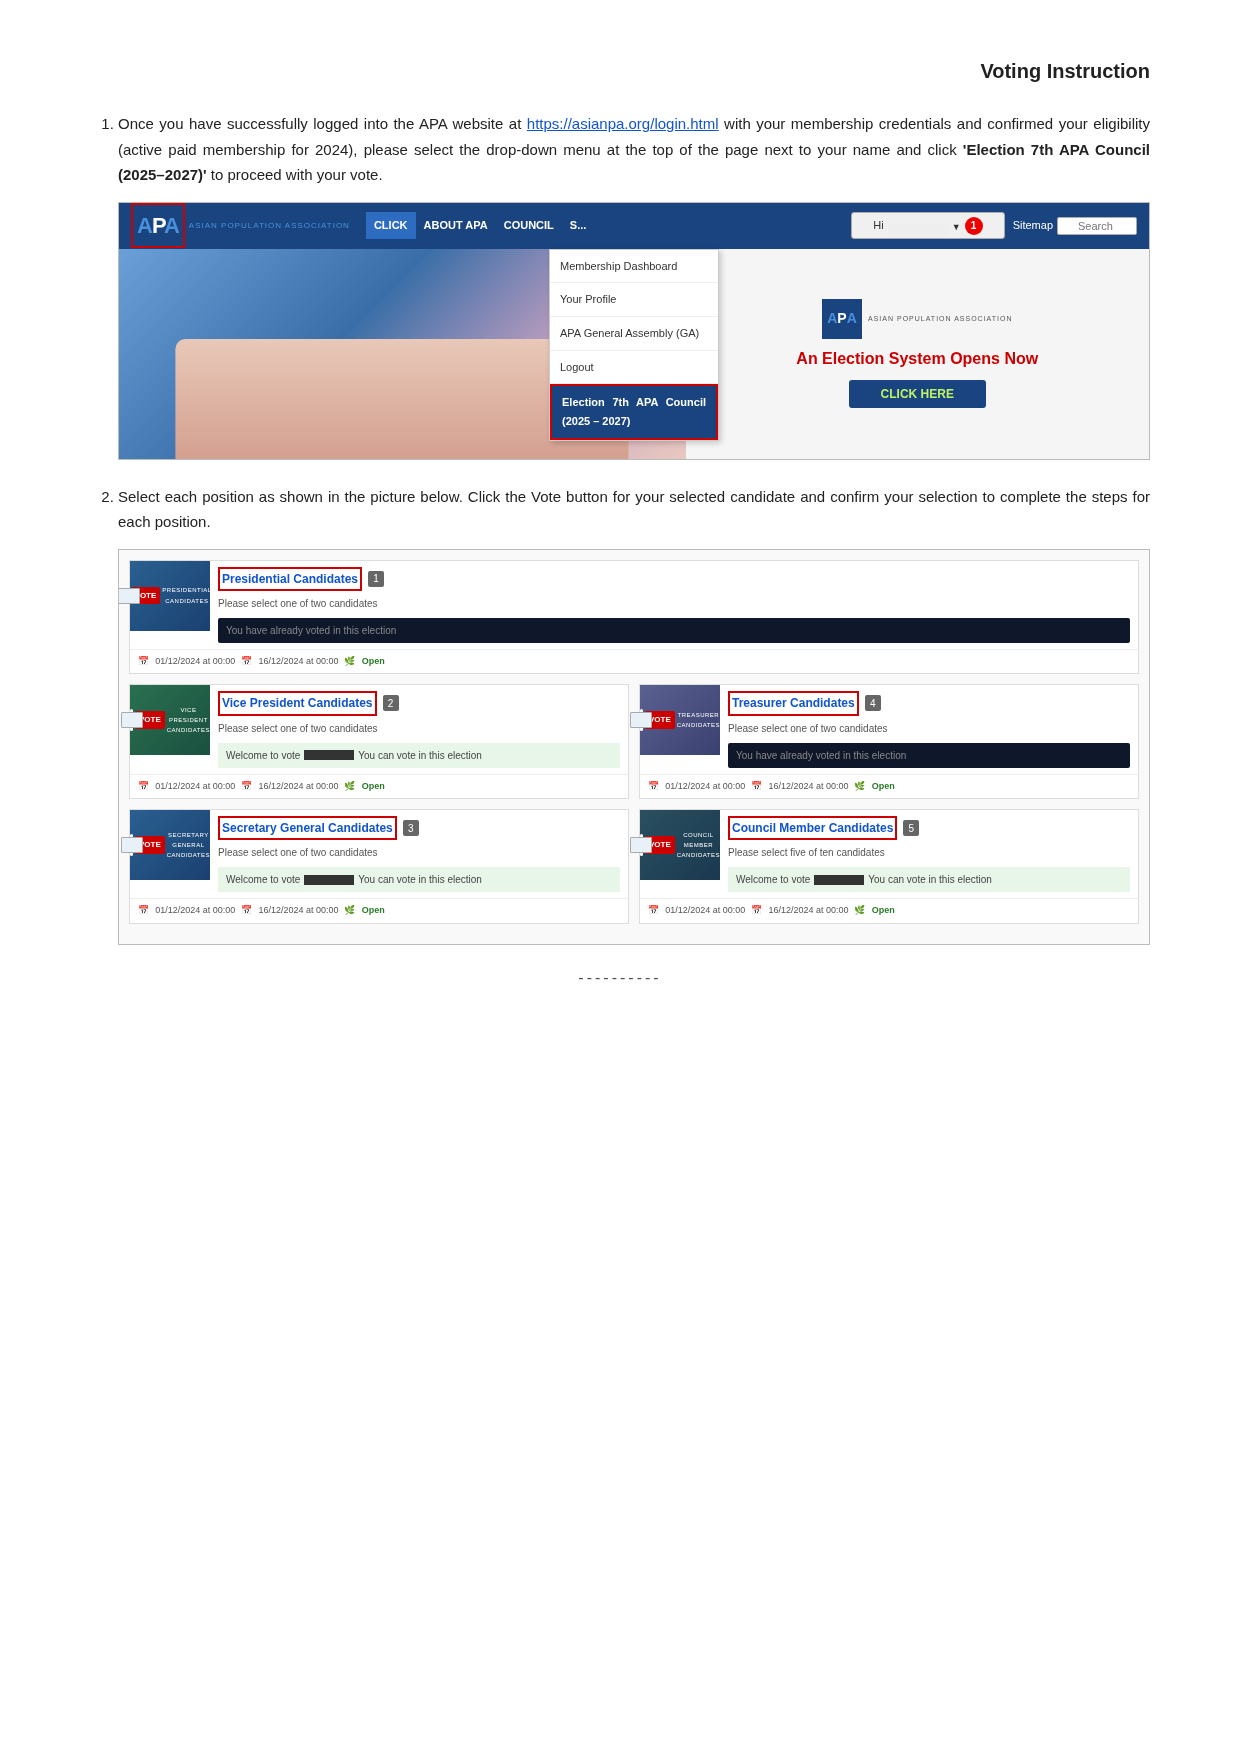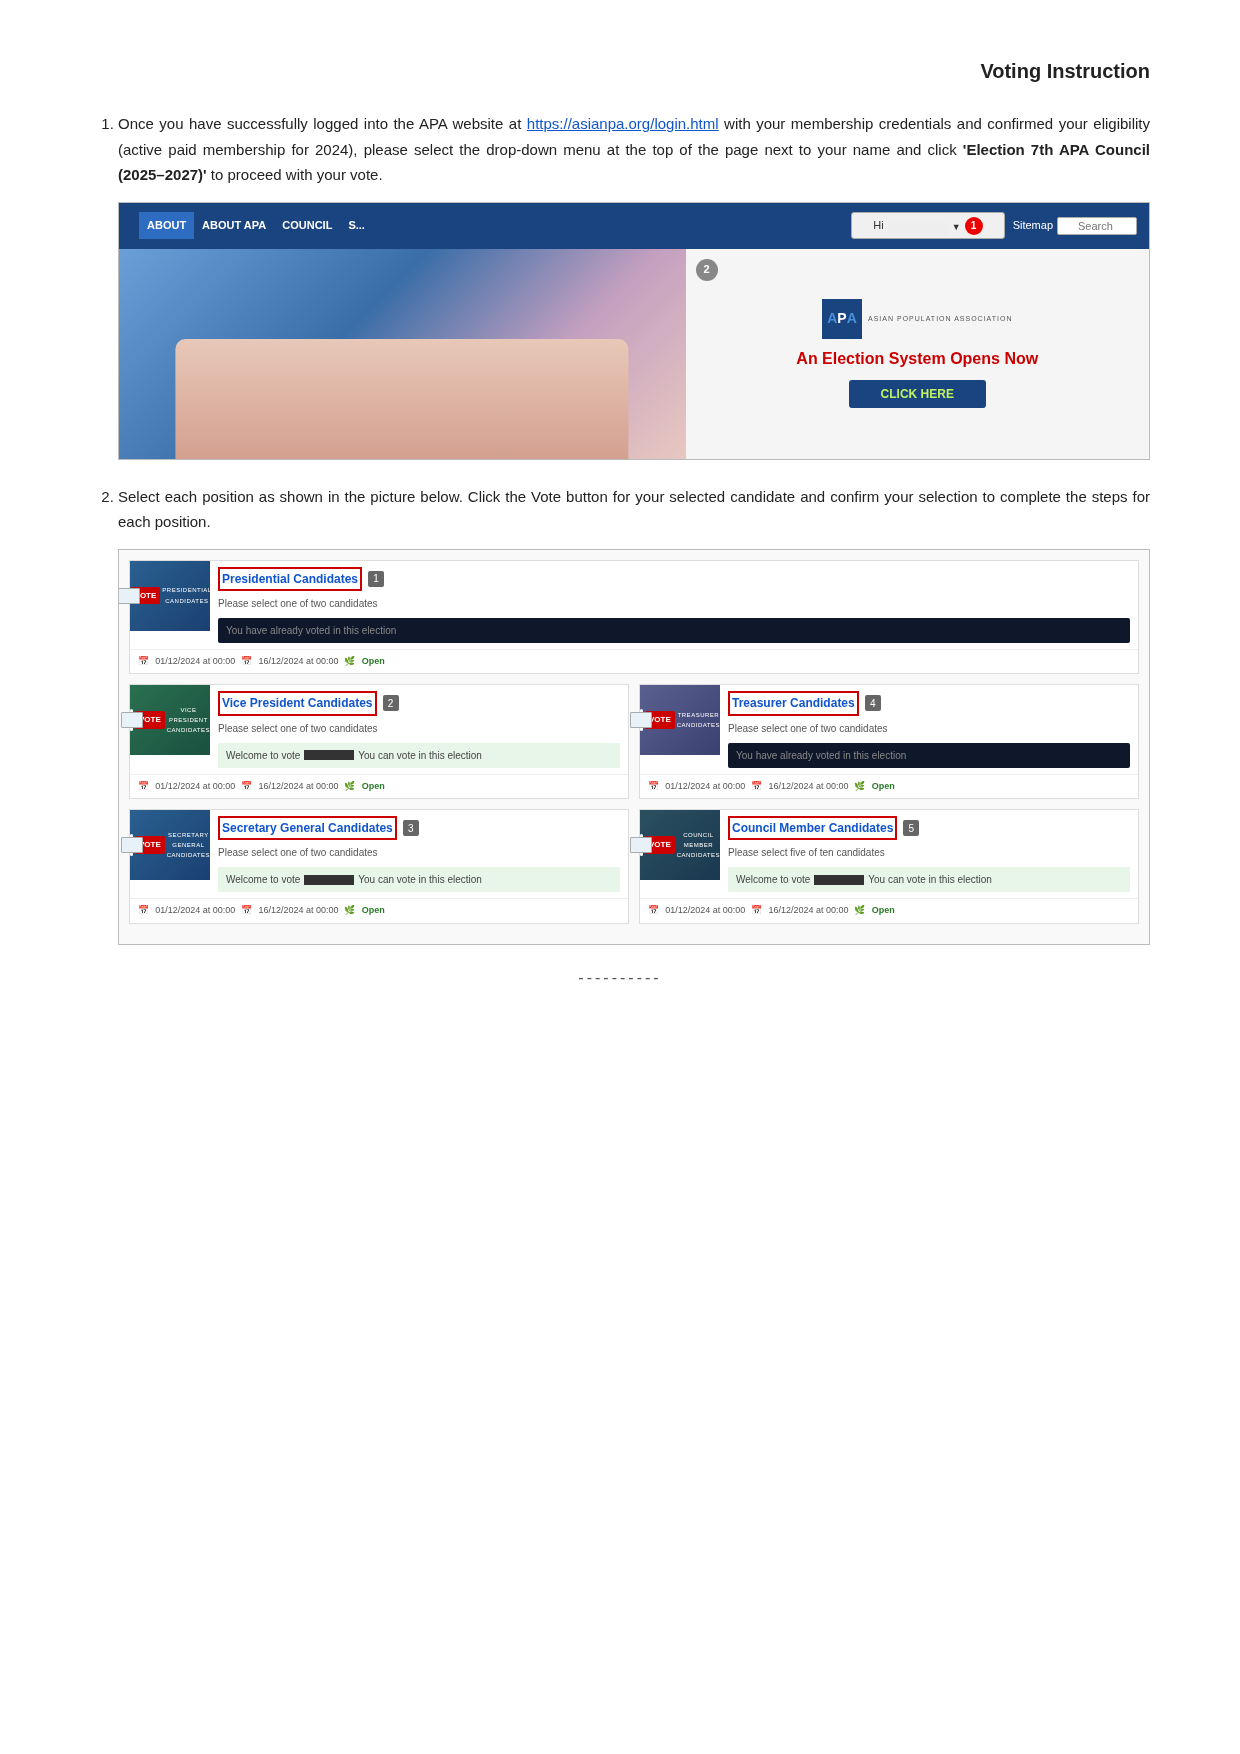--- a/index.html
+++ b/index.html
@@ -412,40 +412,53 @@
 <ol class="instructions">
 
   <li>
     <span>Once you have successfully logged into the APA website at </span><a class="blue-link">https://asianpa.org/login.html</a><span> with your membership credentials and confirmed your eligibility (active paid membership for 2024), please select the drop-down menu at the top of the page next to your name and click </span><strong>'Election 7th APA Council (2025–2027)'</strong><span> to proceed with your vote.</span>
 
     
     <div class="screenshot-container">
       <div class="apa-screenshot">
 
         <div class="apa-nav-top">
+          <div class="apa-logo">
+            <div class="apa-logo-box">
+              <span class="a1">A</span><span class="p1">P</span><span class="a2">A</span>
+            </div>
+            <div class="apa-logo-text">ASIAN POPULATION ASSOCIATION</div>
+          </div>
           <div class="apa-nav-links">
-            <a class="apa-nav-link active">ABOUT</a>
+            <a class="apa-nav-link active">CLICK</a>
             <a class="apa-nav-link">ABOUT APA</a>
             <a class="apa-nav-link">COUNCIL</a>
             <a class="apa-nav-link">S...</a>
           </div>
           <div class="apa-right-nav">
             <div class="apa-hi-box">
               <span>Hi</span>
               <span style="background:#eee; width:60px; height:12px; display:inline-block; border-radius:2px;"></span>
               <span style="font-size:9px;">▼</span>
               <div class="circle-1">1</div>
             </div>
             <div class="apa-sitemap-search">
               <span>Sitemap</span>
               <input class="apa-search-input" placeholder="Search ..." readonly="" style="">
             </div>
           </div>
         </div>
 
+        <div class="apa-dropdown">
+          <div class="apa-dropdown-item">Membership Dashboard</div>
+          <div class="apa-dropdown-item">Your Profile</div>
+          <div class="apa-dropdown-item">APA General Assembly (GA)</div>
+          <div class="apa-dropdown-item">Logout</div>
+          <div class="apa-dropdown-item highlighted">Election 7th APA Council (2025 – 2027)</div>
+        </div>
 
 
         <div class="apa-body-area">
 
           <div class="apa-hero-img">
             <div class="apa-hero-hand"></div>
           </div>
 
           <div class="apa-right-panel">
             <div class="circle-2">2</div>

